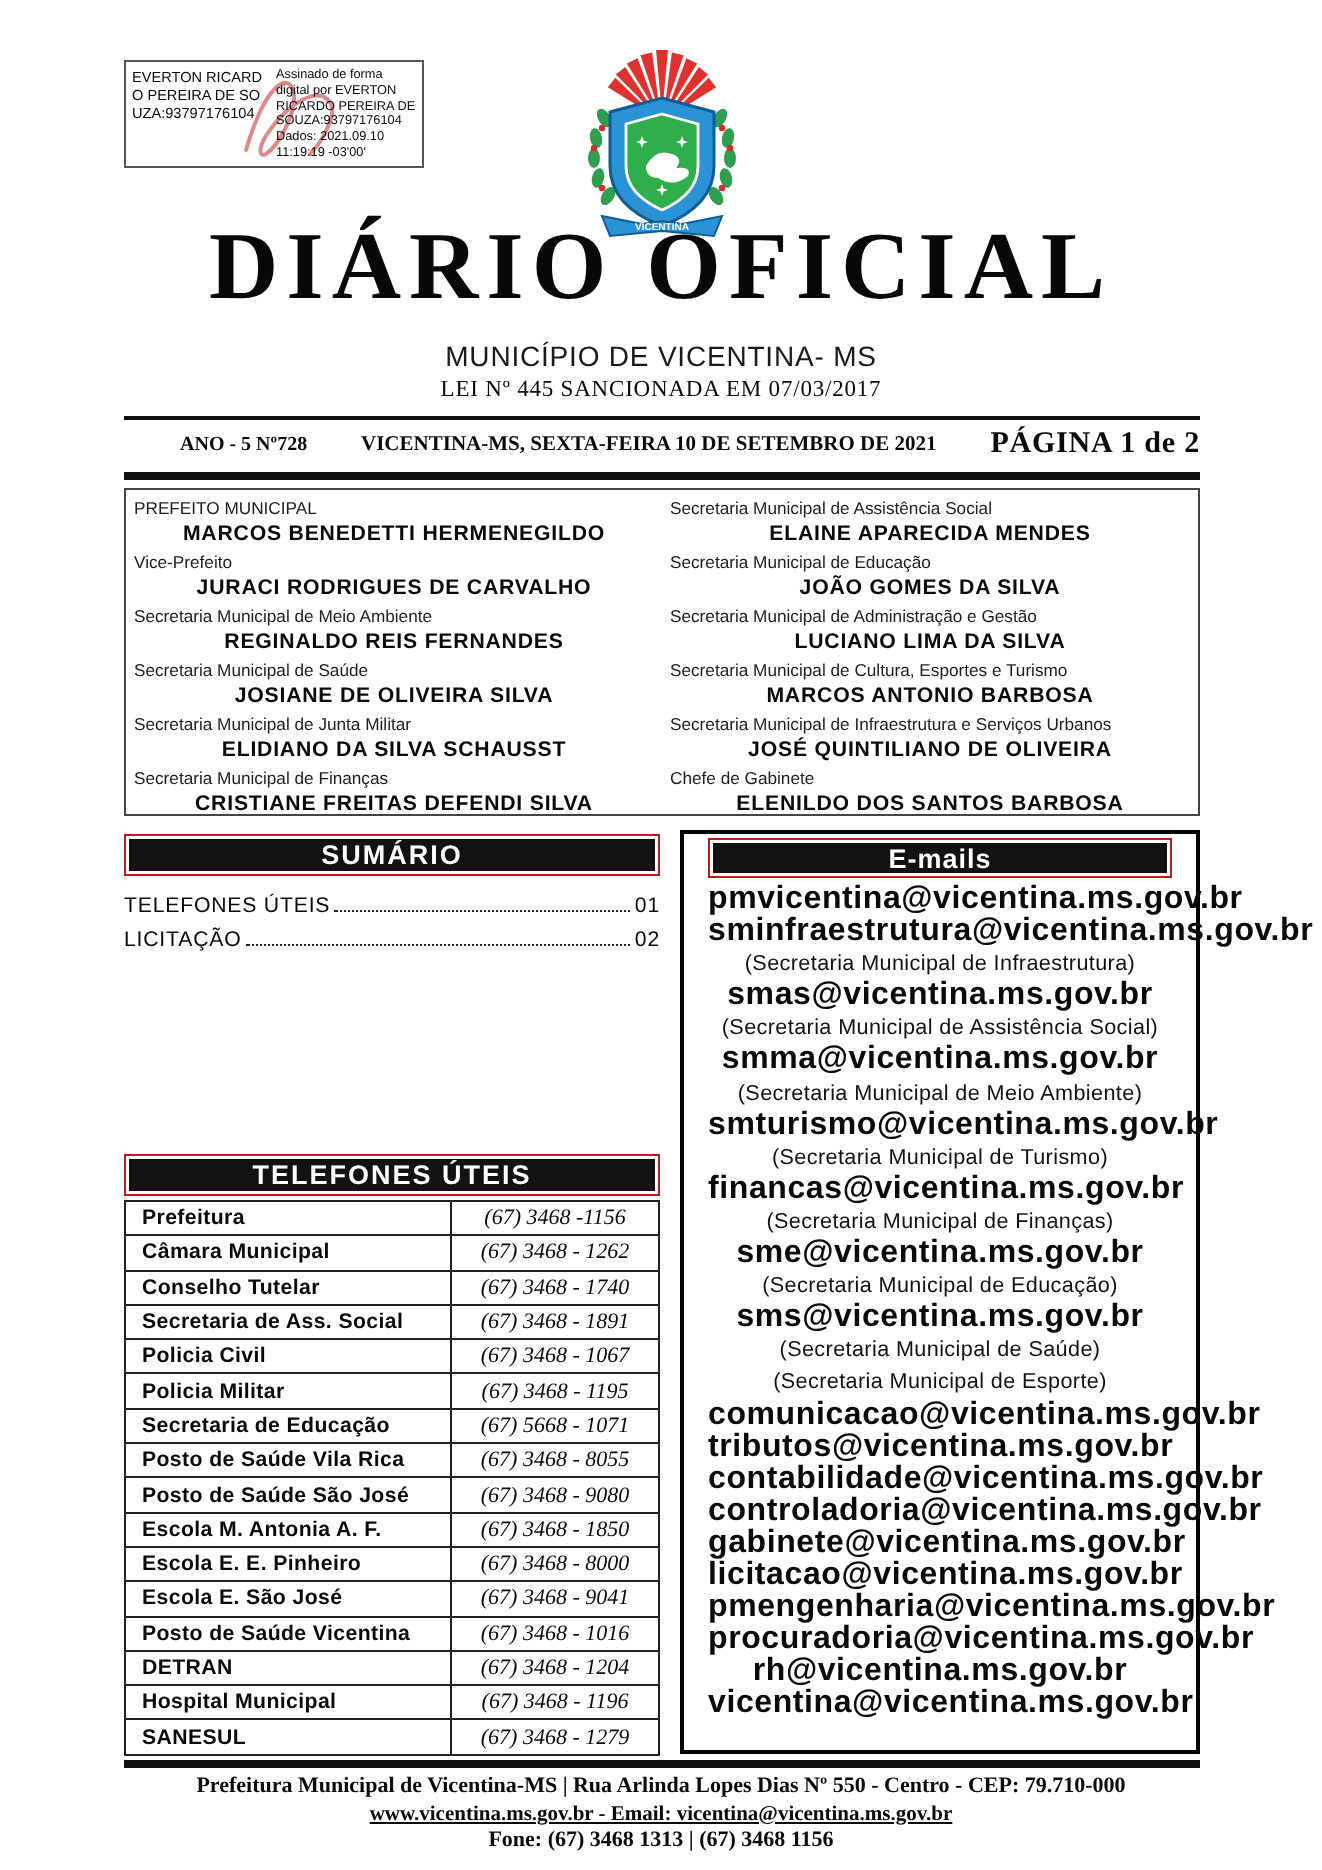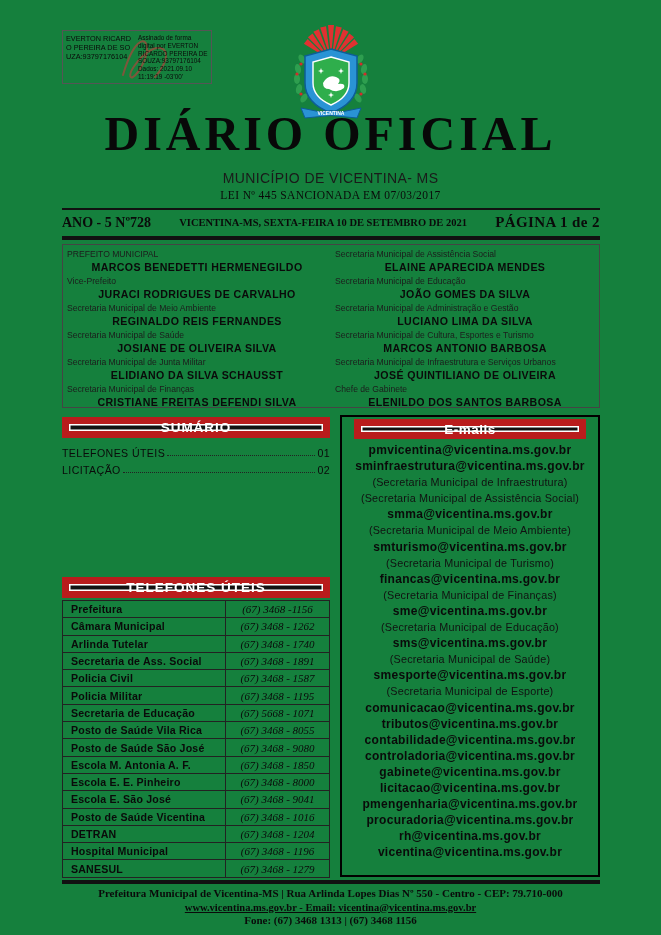--- a/index.html
+++ b/index.html
@@ -1,19 +1,19 @@
 <!DOCTYPE html>
 <html lang="pt"><head>
 <meta charset="utf-8">
 <style>
   * { margin:0; padding:0; box-sizing:border-box; }
   html,body { background:#e8e8e8; }
   .page {
     position:relative; width:661px; height:935px; margin:0 auto;
-    background:#15803d; color:#0a0a0a; overflow:hidden;
+    background:#ffffff; color:#0a0a0a; overflow:hidden;
     font-family:"Liberation Sans", sans-serif;
   }
 
   
   .sig-box {
     position:absolute; left:62px; top:30px; width:150px; height:54px;
     border:1px solid #555; display:flex; gap:4px; padding:3px 3px;
   }
   .sig-flourish { position:absolute; left:52px; top:2px; width:60px; height:50px; opacity:.75; }
   .sig-left  { width:68px; font-size:7.3px; line-height:1.25; word-break:break-all; z-index:1; }
@@ -35,56 +35,56 @@
   .law {
     position:absolute; top:189px; left:0; width:100%; text-align:center;
     font-family:"Liberation Serif", serif; font-size:11.5px; letter-spacing:.4px;
   }
   .rule-thin  { position:absolute; top:208px; left:62px; width:538px; height:2px; background:#111; }
   .edition-row {
     position:absolute; top:211px; left:62px; width:538px; height:23px;
     display:flex; align-items:center; justify-content:space-between;
     font-family:"Liberation Serif", serif; font-weight:bold;
   }
-  .edition-row .ed    { font-size:14px; }
+  .edition-row .ed    { font-size:10px;margin-left:28px; }
   .edition-row .date  { font-size:10.5px; }
   .edition-row .pageno{ font-size:15px; letter-spacing:.4px; }
   .rule-thick { position:absolute; top:236px; left:62px; width:538px; height:4px; background:#111; }
 
   
   .officials-box {
     position:absolute; top:244px; left:62px; width:538px; height:164px;
     border:1px solid #444; display:flex; padding:2px 0;
   }
   .off-col { width:50%; padding:1px 4px 0 4px; }
   .official { margin-bottom:1px; }
   .official .role { font-size:8.6px; color:#1c1c1c; line-height:12px; }
   .official .name { font-size:10.6px; font-weight:bold; letter-spacing:.4px; text-align:center; line-height:14px; }
 
   
   .bar {
     background:#121212; color:#fff; text-align:center;
     font-weight:bold; box-shadow: inset 0 0 0 1.5px #fff;
-    border:7px solid #b91c1c; display:flex; align-items:center; justify-content:center;
+    border:1px solid #b91c1c; display:flex; align-items:center; justify-content:center;
   }
 
   
   .summary-bar { position:absolute; top:417px; left:62px; width:268px; height:21px; font-size:13.5px; letter-spacing:1px; }
   .summary-list { position:absolute; top:442px; left:62px; width:268px; }
   .sum-row { display:flex; align-items:flex-end; height:17px; font-size:10.6px; letter-spacing:.4px; }
   .sum-row .dots { flex:1; border-bottom:1.6px dotted #222; margin:0 2px 3px 2px; }
 
   
   .emails-box {
     position:absolute; top:415px; left:340px; width:260px; height:462px;
     border:2px solid #000; padding:2px 12px;
   }
   .emails-bar { height:20px; font-size:13.5px; letter-spacing:.5px; margin-bottom:3px; }
   .email-line { text-align:center; line-height:16.1px; white-space:nowrap; }
-  .email-line.email { font-weight:bold; font-size:12px; letter-spacing:.3px; }
+  .email-line.email { font-weight:bold; font-size:16px; letter-spacing:.3px; }
   .email-line.label { font-size:10.8px; letter-spacing:.2px; color:#111; }
 
   
   .phones-bar { position:absolute; top:577px; left:62px; width:268px; height:21px; font-size:13.5px; letter-spacing:1px; }
   .phones-table {
     position:absolute; top:600px; left:62px; width:268px;
     border-collapse:collapse;
   }
   .phones-table td { border:1.6px solid #222; height:17.3px; padding:0 8px; }
   .phones-table td.pname { font-weight:bold; font-size:10.6px; letter-spacing:.2px; }
@@ -281,20 +281,21 @@
 
   <div class="emails-box">
     <div class="bar emails-bar">E-mails</div>
 
       <div class="email-line email">pmvicentina@vicentina.ms.gov.br</div>
 
       <div class="email-line email">sminfraestrutura@vicentina.ms.gov.br</div>
 
       <div class="email-line label">(Secretaria Municipal de Infraestrutura)</div>
 
+      <div class="email-line email">smas@vicentina.ms.gov.br</div>
 
       <div class="email-line label">(Secretaria Municipal de Assistência Social)</div>
 
       <div class="email-line email">smma@vicentina.ms.gov.br</div>
 
       <div class="email-line label">(Secretaria Municipal de Meio Ambiente)</div>
 
       <div class="email-line email">smturismo@vicentina.ms.gov.br</div>
 
       <div class="email-line label">(Secretaria Municipal de Turismo)</div>
@@ -304,21 +305,20 @@
       <div class="email-line label">(Secretaria Municipal de Finanças)</div>
 
       <div class="email-line email">sme@vicentina.ms.gov.br</div>
 
       <div class="email-line label">(Secretaria Municipal de Educação)</div>
 
       <div class="email-line email">sms@vicentina.ms.gov.br</div>
 
       <div class="email-line label">(Secretaria Municipal de Saúde)</div>
 
-      <div class="email-line email">smesporte@vicentina.ms.gov.br</div>
 
       <div class="email-line label">(Secretaria Municipal de Esporte)</div>
 
       <div class="email-line email">comunicacao@vicentina.ms.gov.br</div>
 
       <div class="email-line email">tributos@vicentina.ms.gov.br</div>
 
       <div class="email-line email">contabilidade@vicentina.ms.gov.br</div>
 
       <div class="email-line email">controladoria@vicentina.ms.gov.br</div>
@@ -345,32 +345,32 @@
           <td class="pname">Prefeitura</td>
           <td class="pnum">(67) 3468 -1156</td>
         </tr>
 
         <tr>
           <td class="pname">Câmara Municipal</td>
           <td class="pnum">(67) 3468 - 1262</td>
         </tr>
 
         <tr>
-          <td class="pname">Arlinda Tutelar</td>
+          <td class="pname">Conselho Tutelar</td>
           <td class="pnum">(67) 3468 - 1740</td>
         </tr>
 
         <tr>
           <td class="pname">Secretaria de Ass. Social</td>
           <td class="pnum">(67) 3468 - 1891</td>
         </tr>
 
         <tr>
           <td class="pname">Policia Civil</td>
-          <td class="pnum">(67) 3468 - 1587</td>
+          <td class="pnum">(67) 3468 - 1067</td>
         </tr>
 
         <tr>
           <td class="pname">Policia Militar</td>
           <td class="pnum">(67) 3468 - 1195</td>
         </tr>
 
         <tr>
           <td class="pname">Secretaria de Educação</td>
           <td class="pnum">(67) 5668 - 1071</td>

